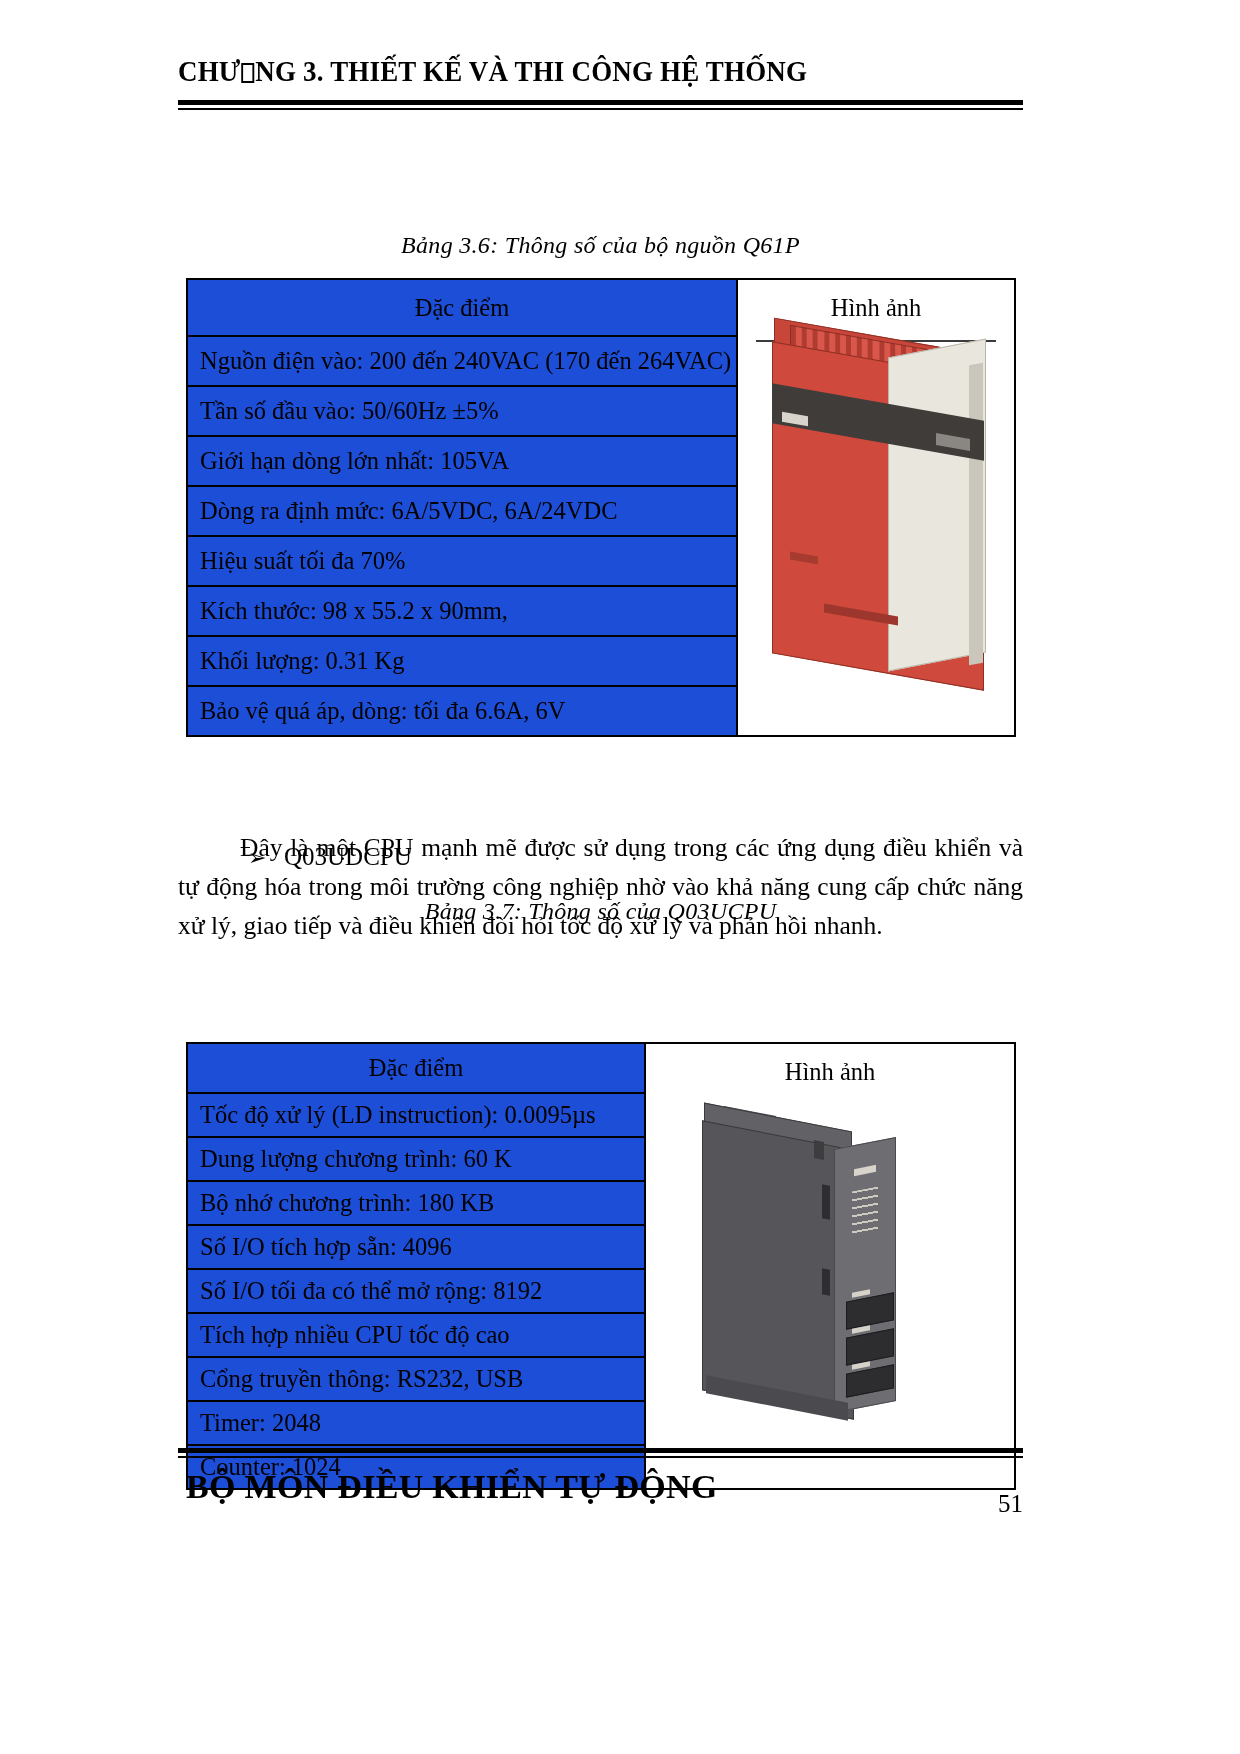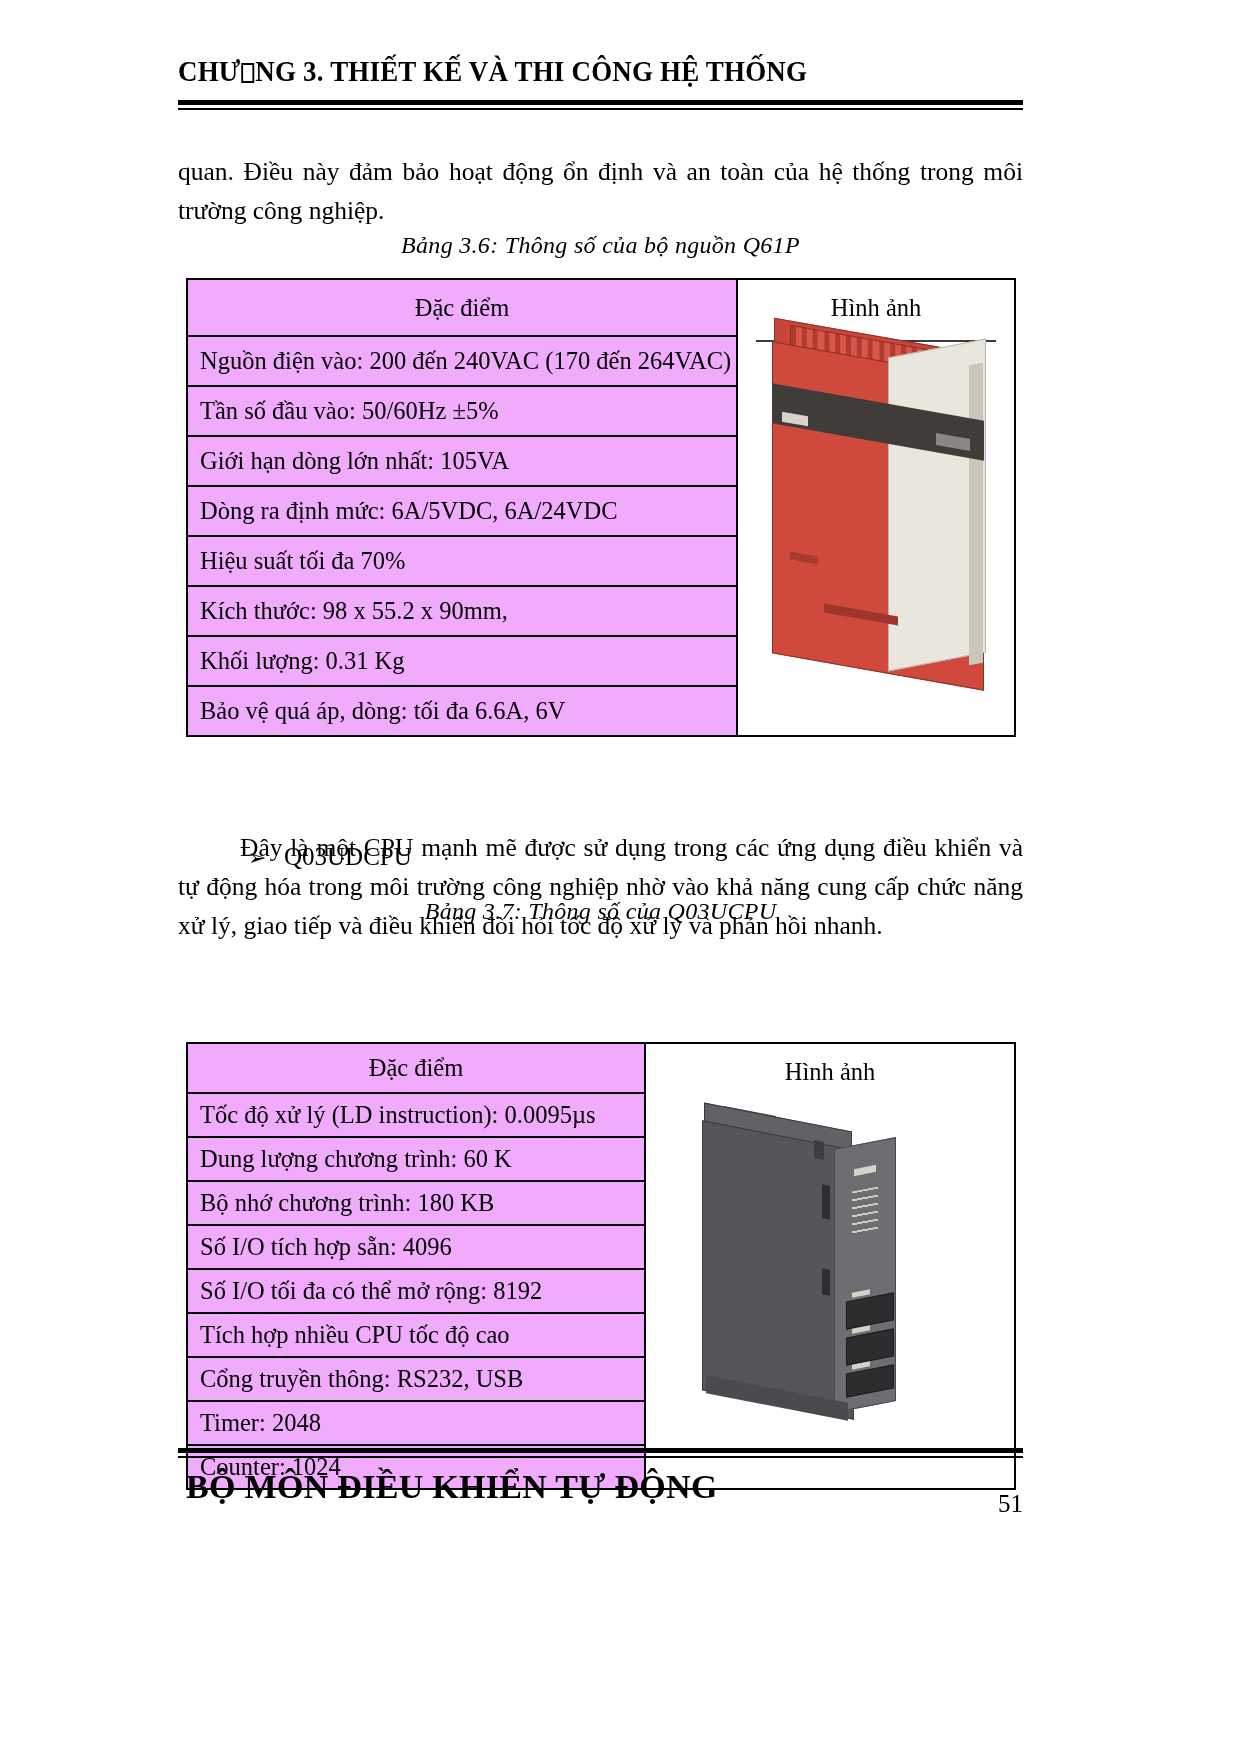--- a/index.html
+++ b/index.html
@@ -85,21 +85,21 @@
     letter-spacing: 0.3px;
   }
   .caption-1 { top: 232px; }
   .caption-2 { top: 898px; }
 
   
   .spec-table {
     position: absolute;
     border-collapse: collapse;
     table-layout: fixed;
-    background: #f0abfc;
+    background: #1d4ed8;
   }
   .spec-table td, .spec-table th {
     border: 2px solid #000;
     padding: 0;
     vertical-align: middle;
   }
   .col-feature { font-size: 24.5px; }
   .hdr {
     text-align: center;
     font-size: 24.5px;
@@ -416,21 +416,20 @@
 </head>
 <body>
 
 <div class="page">
 
   <div class="header">
     <div class="header-title"><span>CHƯ</span><span class="tofu"></span><span>NG 3. THIẾT KẾ VÀ THI CÔNG HỆ THỐNG</span></div>
     <div class="header-rule"></div>
   </div>
 
-  <div class="body-text para-1">quan. Điều này đảm bảo hoạt động ổn định và an toàn của hệ thống trong môi trường công nghiệp.</div>
 
   <div class="caption caption-1">Bảng 3.6: Thông số của bộ nguồn Q61P</div>
 
   <table class="spec-table" id="table-power">
     <colgroup>
       <col style="width:550px">
       <col style="width:278px">
     </colgroup>
     <tbody>
       <tr>

